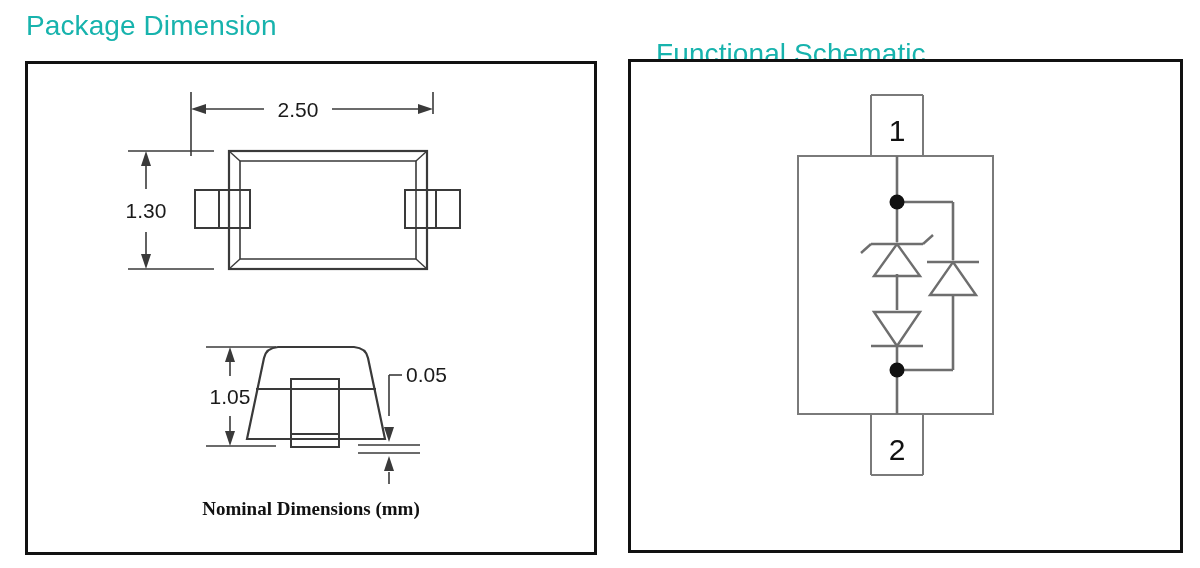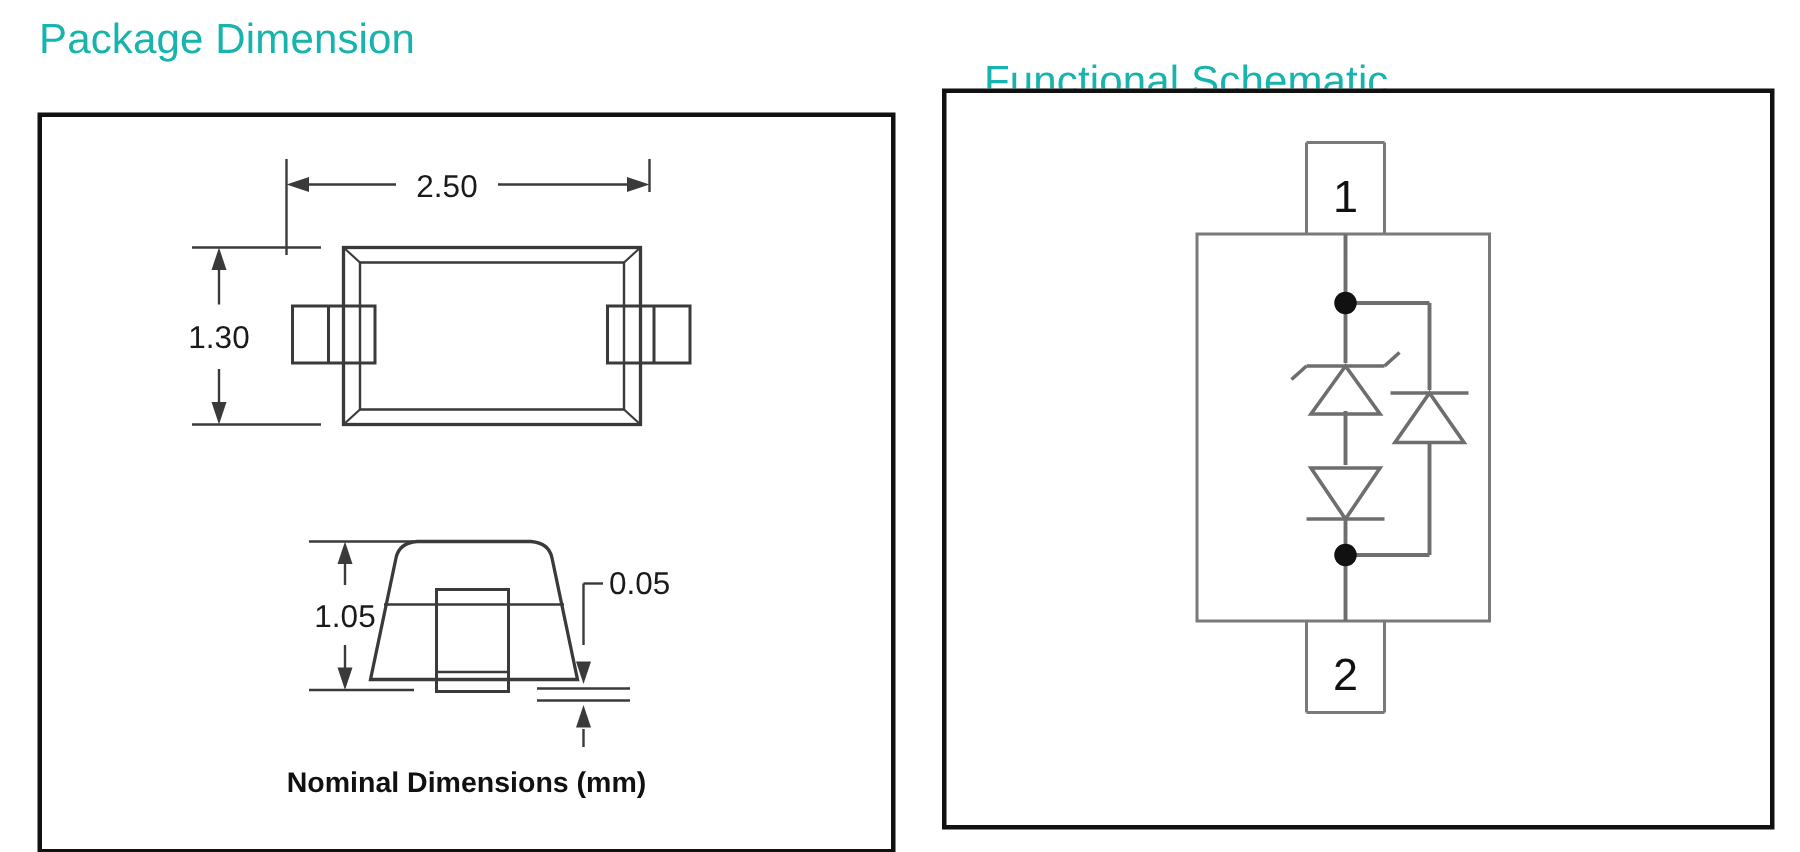--- a/index.html
+++ b/index.html
@@ -24,21 +24,21 @@
   #title-package { left: 26px; top: 10px; }
   #title-schematic { left: 656px; top: 10px; margin-top: 28px; }
 
   .panel-box {
     position: absolute;
     background: #ffffff;
     box-sizing: border-box;
   }
   #panel-package {
     left: 25px;
-    top: 75px;
+    top: 61px;
     width: 572px;
     height: 494px;
     border: 3px solid #111111;
   }
   #panel-schematic {
     left: 628px;
     top: 59px;
     width: 555px;
     height: 494px;
     border: 3px solid #111111;
@@ -46,21 +46,21 @@
 
   .caption {
     position: absolute;
     font-size: 19px;
     font-weight: bold;
     color: #111111;
     width: 100%;
     text-align: center;
     white-space: nowrap;
   }
-  #caption-package { top: 434px; left: 0; }
+  #caption-package { top: 434px; left: 0; font-family: Liberation Serif, serif; }
   #caption-schematic { top: 434px; left: 0; }
 
   .drawing {
     position: absolute;
     left: 0;
     top: 0;
   }
   .dim-text {
     font-family: "Liberation Sans", sans-serif;
     font-size: 21px;

